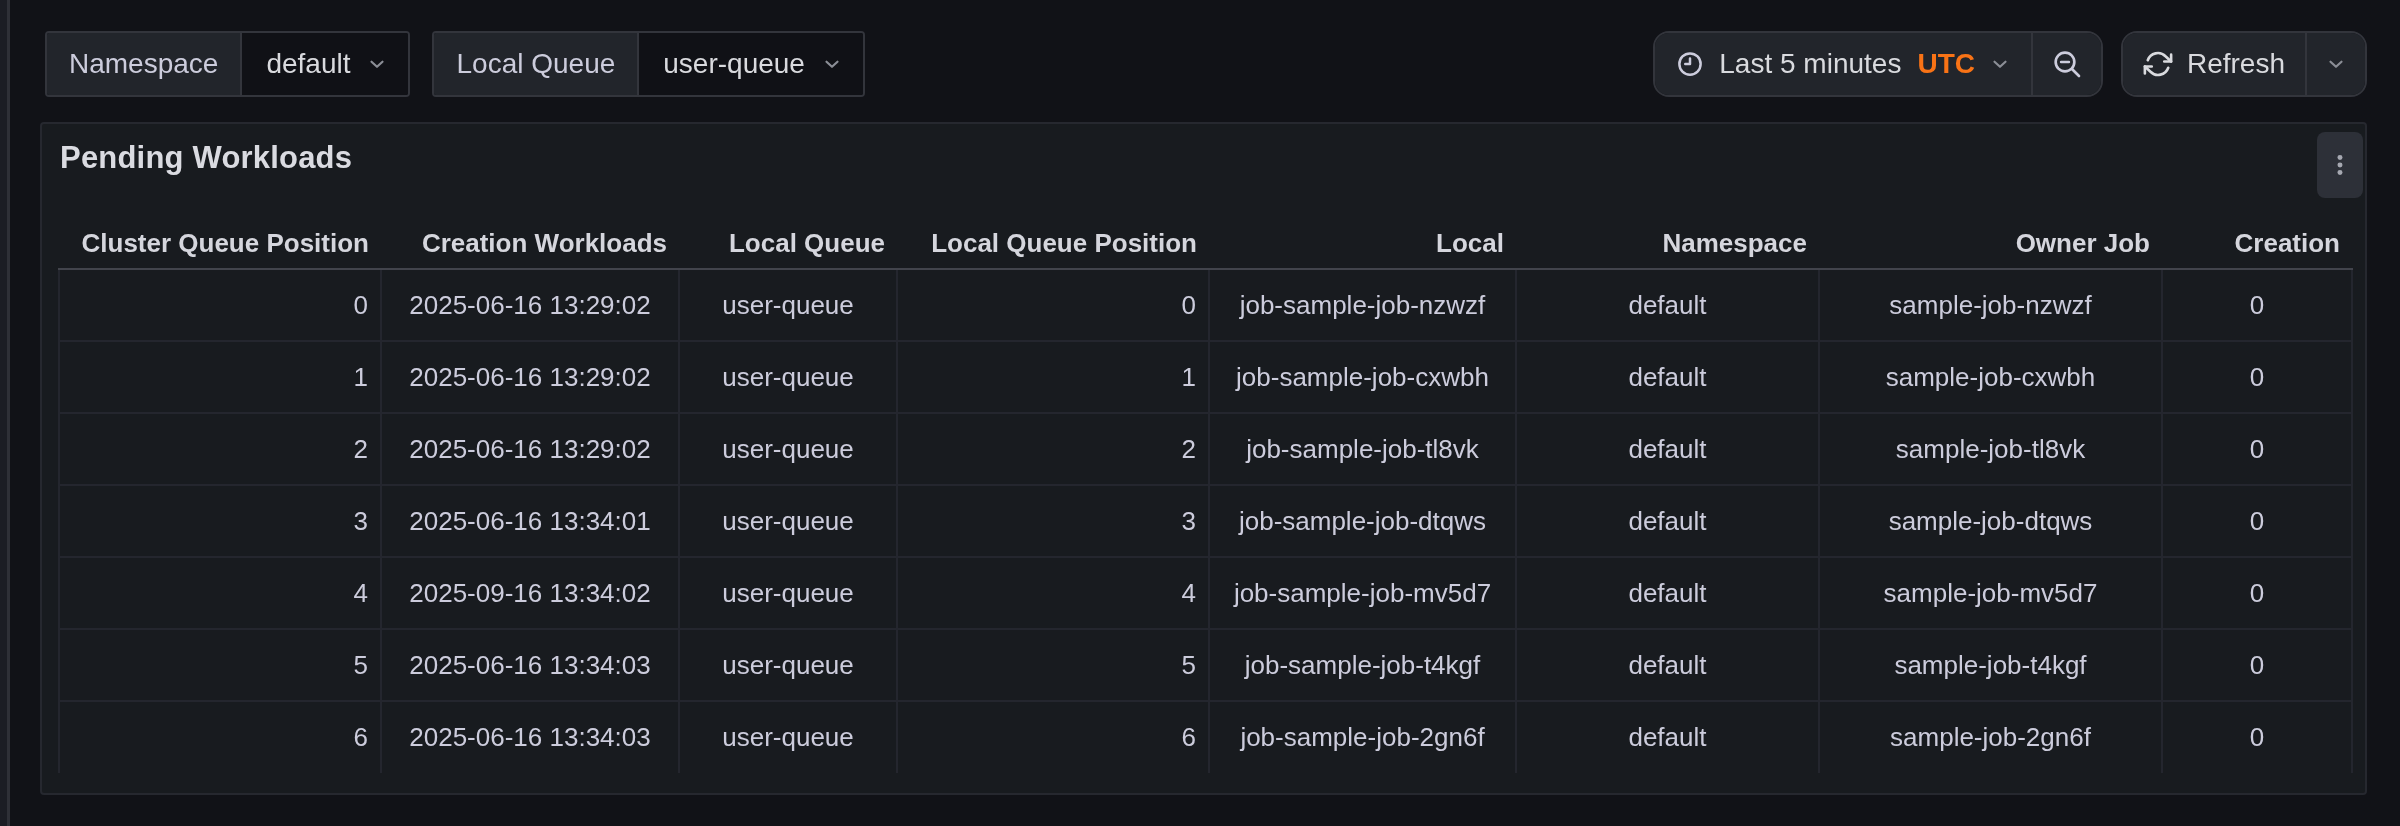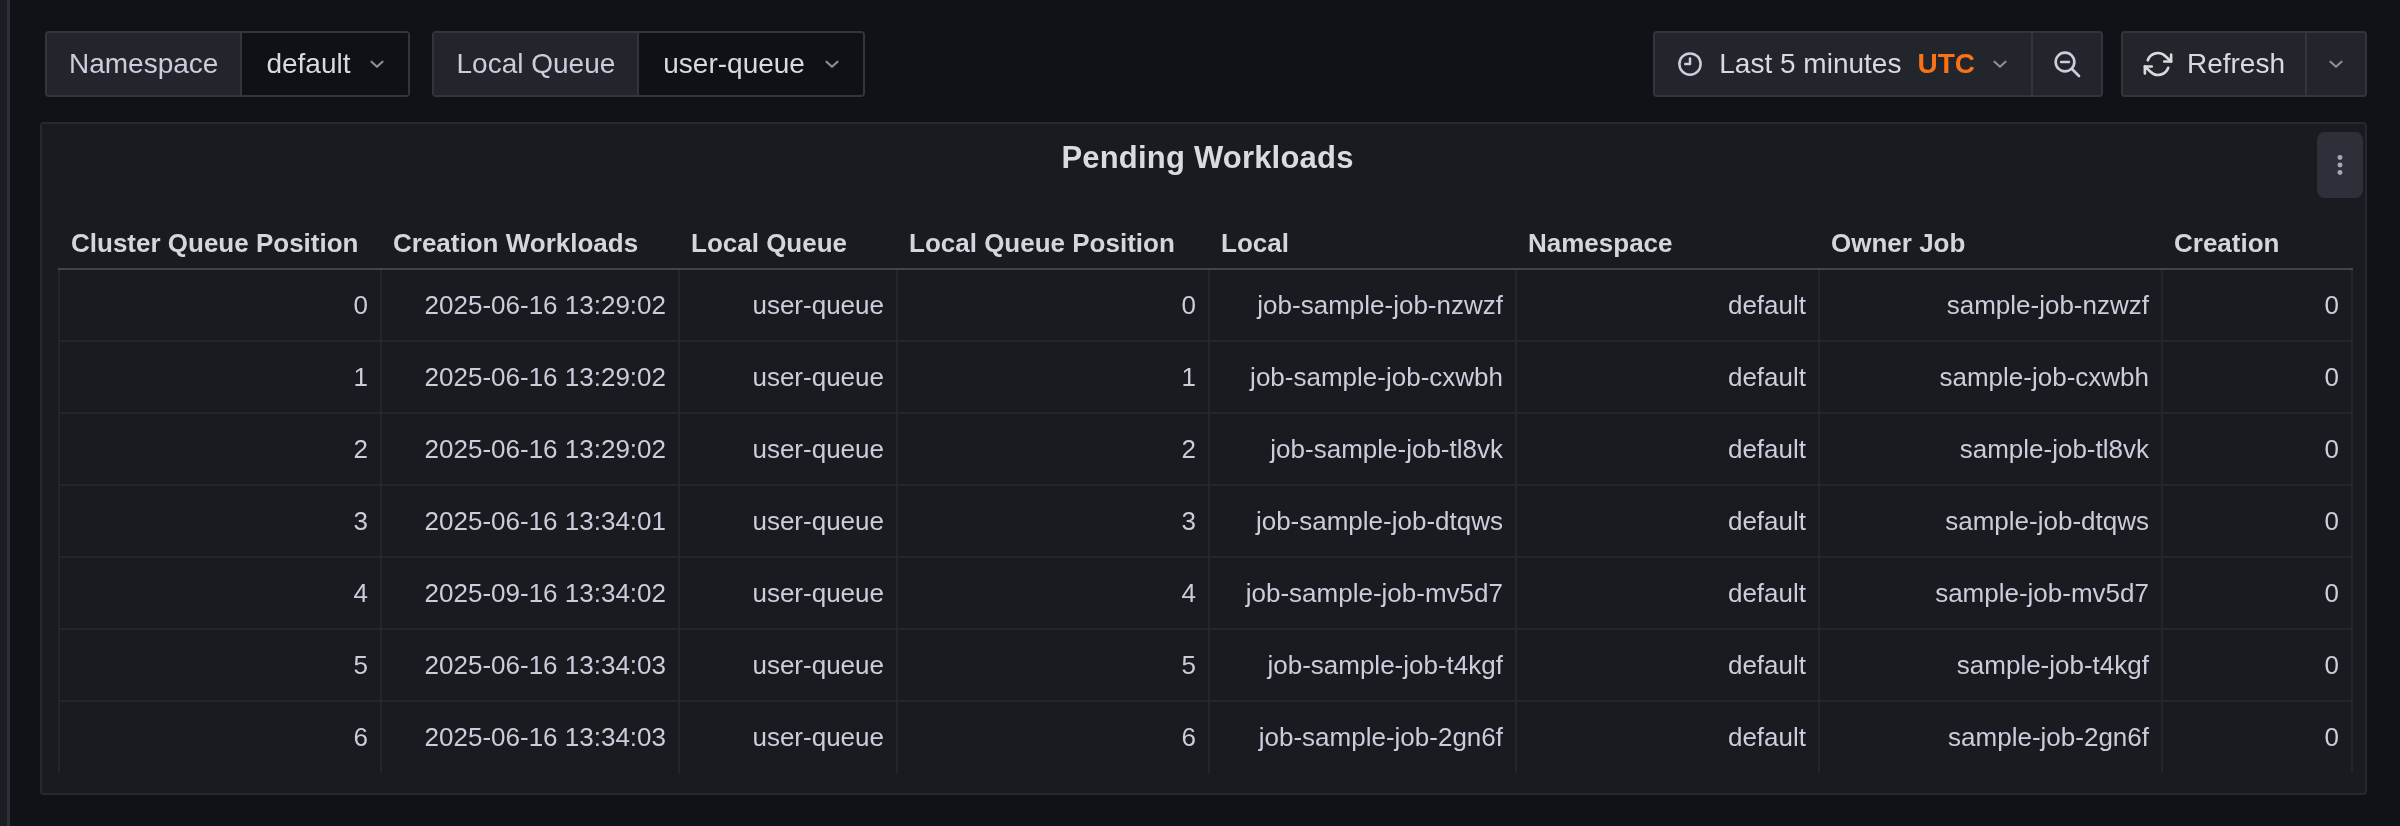--- a/index.html
+++ b/index.html
@@ -30,62 +30,62 @@
     background:#22252b;font-size:28px;color:#ccccdc;white-space:nowrap;
   }
   .var-value{
     display:flex;align-items:center;gap:16px;padding:0 20px 0 24px;
     background:#101116;border:none;border-left:2px solid #33353c;
     font:inherit;font-size:28px;color:#d9dade;cursor:pointer;white-space:nowrap;
   }
   .right{display:flex;gap:18px;margin-left:auto;}
   .group{
     display:flex;align-items:stretch;height:66px;box-sizing:border-box;
-    border:2px solid #33353c;border-radius:4px;overflow:hidden;
+    border:2px solid #33353c;border-radius:16px;overflow:hidden;
   }
   .btn{
     display:flex;align-items:center;gap:14px;padding:0 20px;
     background:#22252b;border:none;font:inherit;font-size:28px;
     color:#d9dade;cursor:pointer;white-space:nowrap;
   }
   .btn + .btn{border-left:2px solid #33353c;}
   .iconbtn{padding:0 18px;}
   .utc{color:#f97316;font-weight:700;margin-left:2px;}
   svg{display:block;flex:none;}
   
   .panel{
     position:absolute;left:40px;top:122px;width:2327px;height:673px;
     box-sizing:border-box;background:#181b1f;border:2px solid #26282f;border-radius:4px;
   }
-  .panel-header{display:flex;align-items:center;height:60px;padding:8px 10px 0 18px;box-sizing:border-box;justify-content:center;}
+  .panel-header{display:flex;align-items:center;height:60px;padding:8px 10px 0 18px;box-sizing:border-box;}
   .panel-title{margin:0;font-size:31px;font-weight:700;color:#dadbe1;letter-spacing:.2px;cursor:pointer;}
   .kebab{
     position:absolute;top:8px;right:2px;width:46px;height:66px;
     background:#2d3038;border:none;border-radius:8px;cursor:pointer;
     display:flex;align-items:center;justify-content:center;padding:0;
   }
   
   .table-wrap{position:absolute;left:16px;top:94px;width:2295px;}
   table{border-collapse:collapse;table-layout:fixed;width:100%;}
   col.c1{width:322px;} col.c2{width:298px;} col.c3{width:218px;} col.c4{width:312px;}
   col.c5{width:307px;} col.c6{width:303px;} col.c7{width:343px;}
   th{
-    height:50px;padding:0 12px;text-align:left;font-size:26px;font-weight:700;
+    height:50px;padding:0 12px;text-align:right;font-size:26px;font-weight:700;
     color:#d5d6dd;white-space:nowrap;overflow:hidden;
     border-bottom:2px solid #42444c;cursor:pointer;
   }
   td{
     height:72px;padding:0 12px;font-size:26px;color:#ccccdc;
     white-space:nowrap;overflow:hidden;box-sizing:border-box;
     border-right:2px solid #24262e;
   }
   td:first-child{border-left:2px solid #24262e;}
   tbody tr + tr td{border-top:2px solid #24262e;}
   td.al-right{text-align:right;}
-  td.al-left{text-align:right;padding-left:12px;}
+  td.al-left{text-align:center;padding-left:12px;}
 </style>
 </head>
 <body>
 
 <div class="left-strip"></div>
 
 <div class="toolbar">
   <div class="vars">
 
     <div class="var-ctl">

